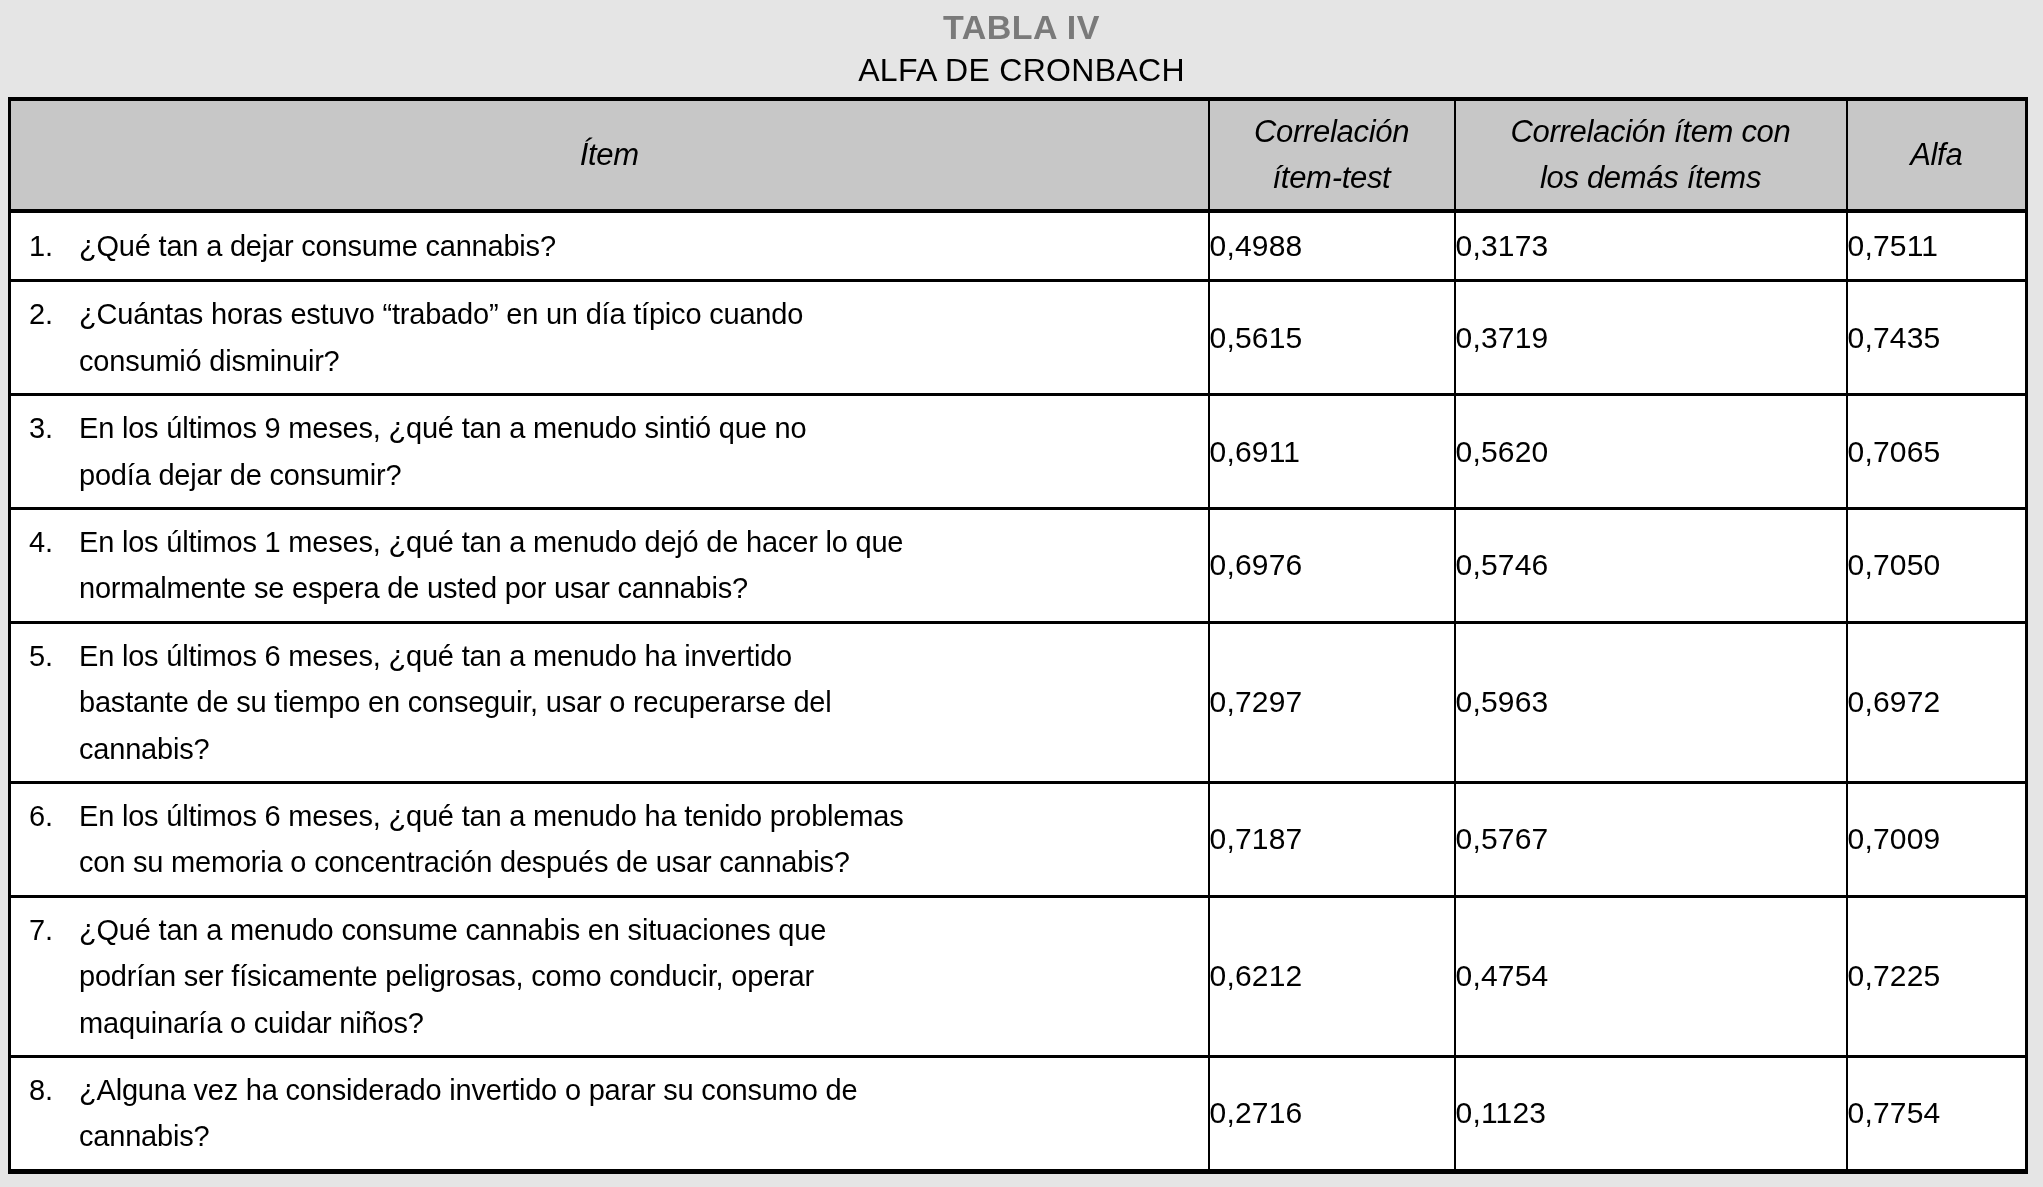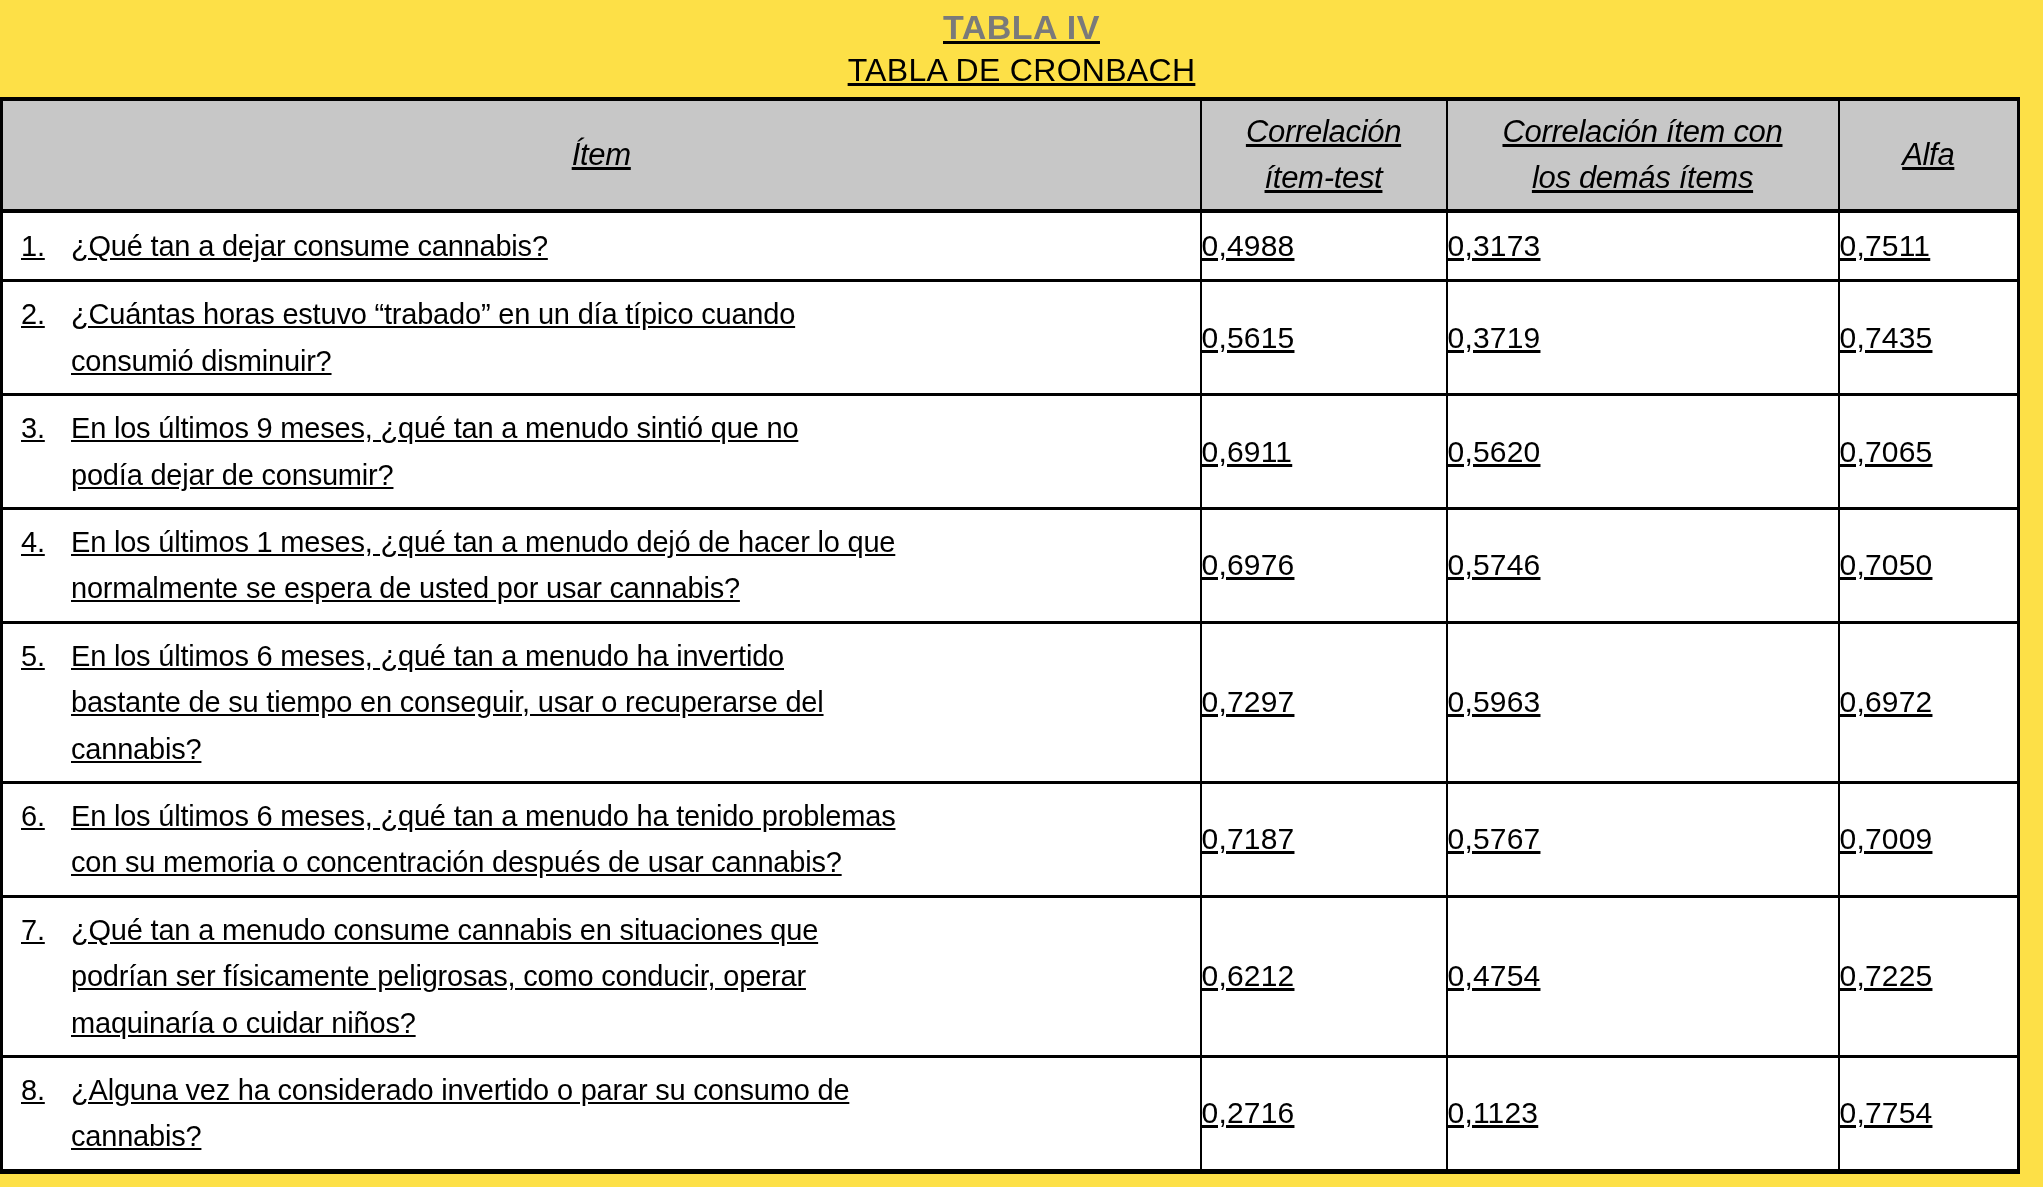--- a/index.html
+++ b/index.html
@@ -9,22 +9,21 @@
     width: 2043px;
     height: 1187px;
     font-family: "Liberation Sans", sans-serif;
     color: #000000;
     -webkit-font-smoothing: antialiased;
   }
   .page {
     width: 2043px;
     height: 1187px;
     overflow: hidden;
-    background: #fde047;
-    text-decoration: underline;
+    background: #e5e5e5;
   }
   .titles {
     text-align: center;
     padding-top: 6px;
     line-height: 1.28;
   }
   .title {
     font-size: 34px;
     font-weight: bold;
     color: #7a7a7a;
@@ -32,21 +31,21 @@
   }
   .subtitle {
     font-size: 32px;
     font-weight: normal;
     color: #000000;
     letter-spacing: 0.3px;
   }
   table.alpha-table {
     border-collapse: collapse;
     table-layout: fixed;
-    margin: 7px 12px 0 0;
+    margin: 7px 12px 0 8px;
     width: 2017px;
     background: #ffffff;
   }
   table.alpha-table col.c-item  { width: 1199px; }
   table.alpha-table col.c-corr1 { width: 246px; }
   table.alpha-table col.c-corr2 { width: 392px; }
   table.alpha-table col.c-alfa  { width: 180px; }
 
   table.alpha-table, th, td {
     border: 2px solid #000000;
@@ -99,21 +98,21 @@
     letter-spacing: 0.2px;
   }
   tr.data-row.h1 td { height: 66px; }
 </style>
 </head>
 <body>
 
 <div class="page">
   <div class="titles">
     <div class="title">TABLA IV</div>
-    <div class="subtitle">TABLA DE CRONBACH</div>
+    <div class="subtitle">ALFA DE CRONBACH</div>
   </div>
 
   <table class="alpha-table">
     <colgroup>
       <col class="c-item">
       <col class="c-corr1">
       <col class="c-corr2">
       <col class="c-alfa">
     </colgroup>
     <thead>

